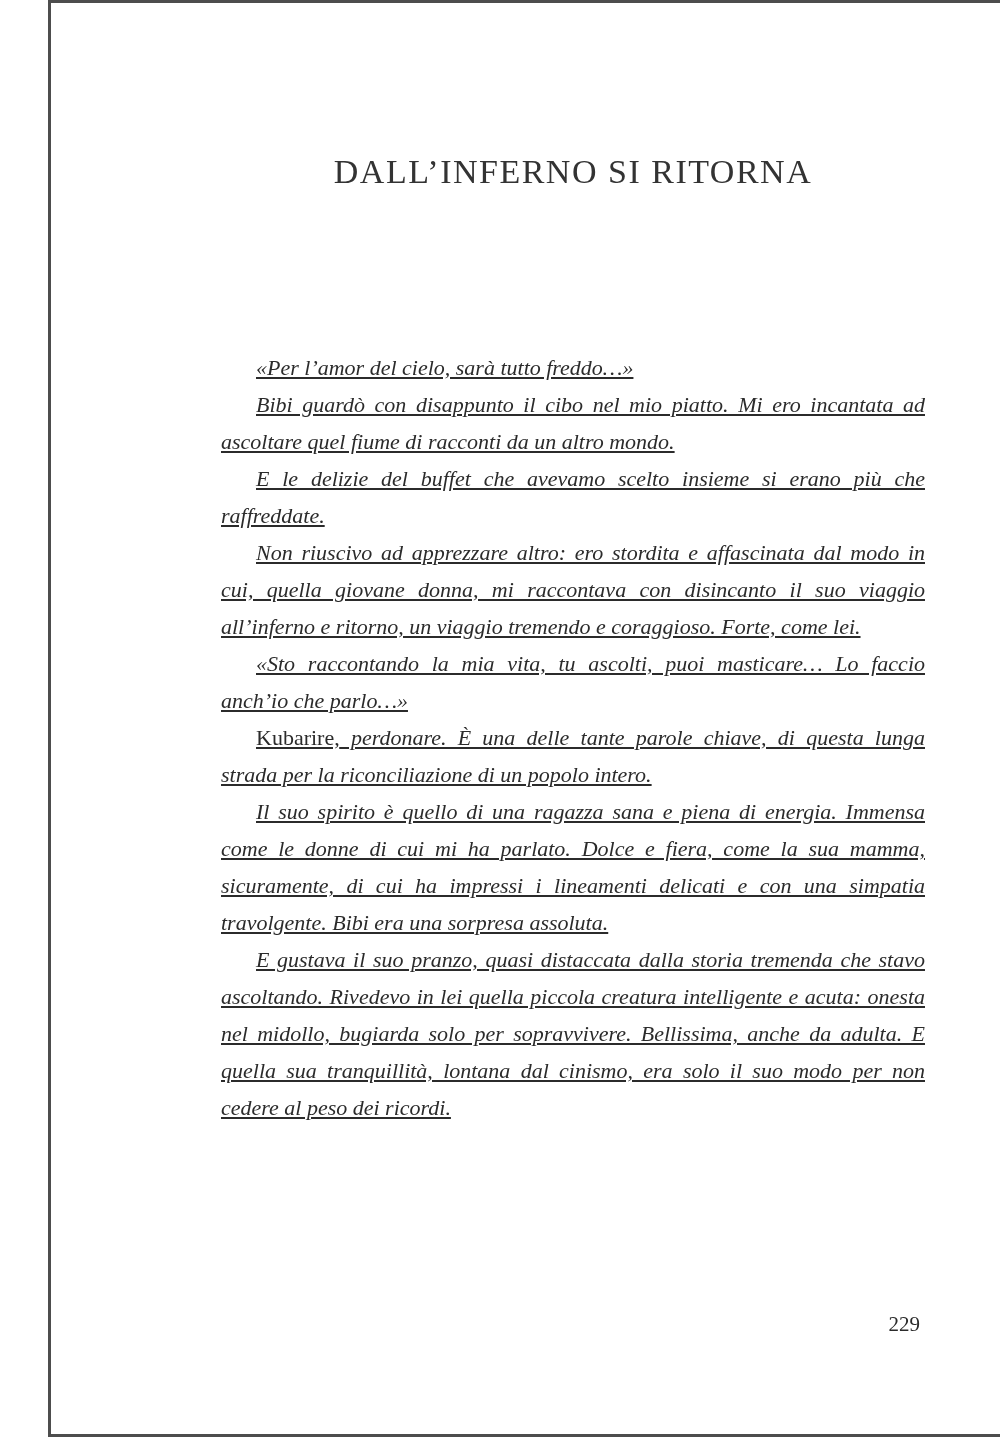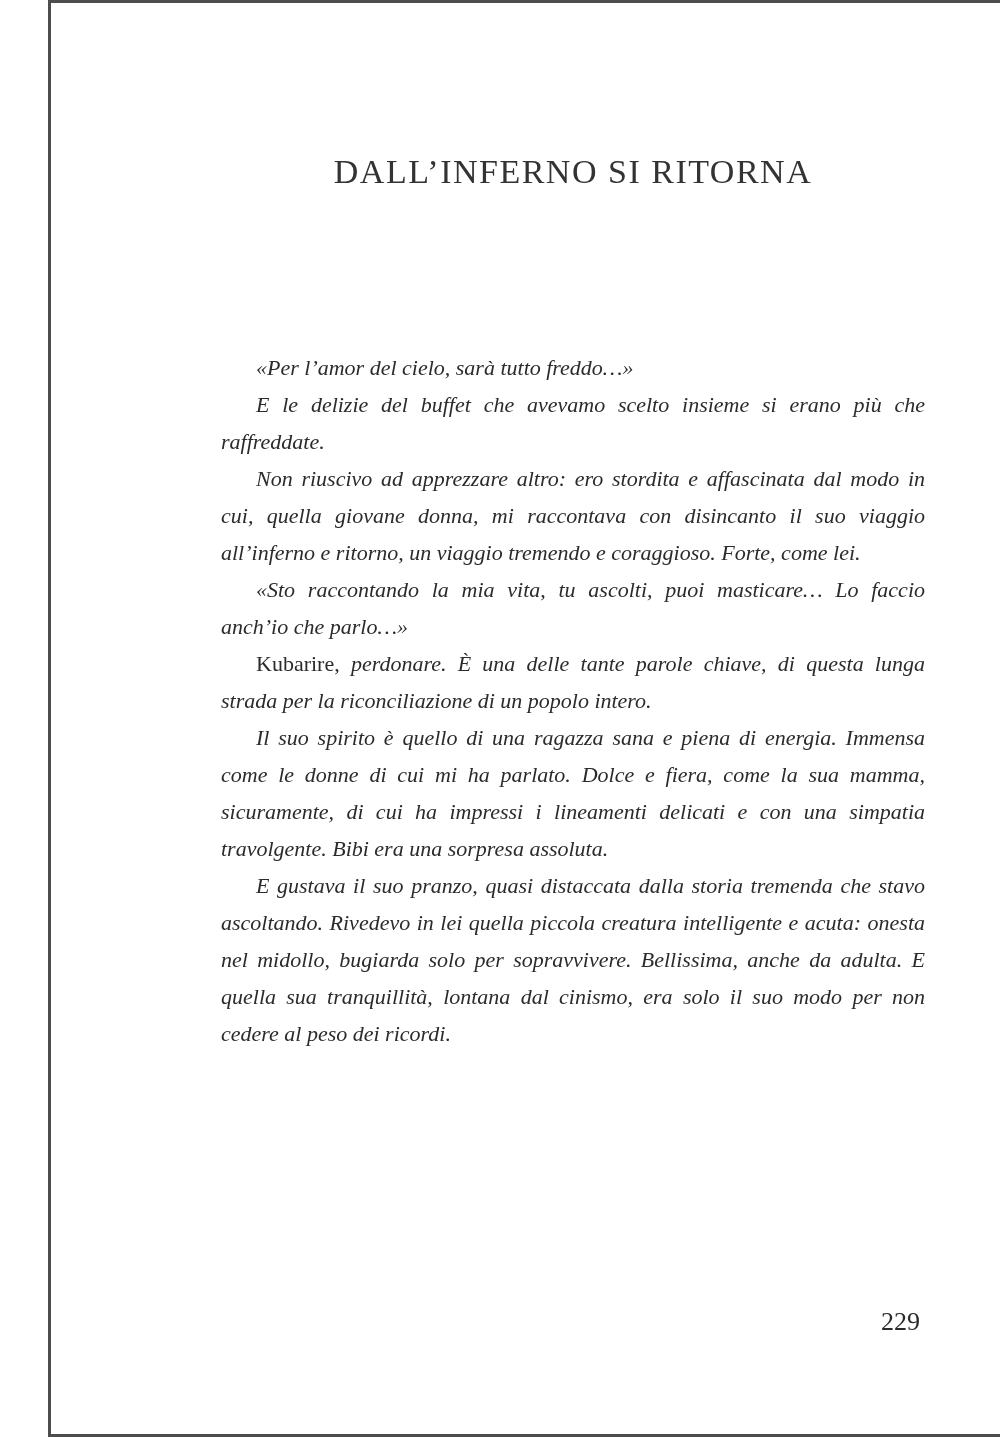--- a/index.html
+++ b/index.html
@@ -28,45 +28,47 @@
     font-style: normal;
     letter-spacing: 1.5px;
     color: #333333;
   }
   .body-text {
     margin: 158px 120px 0 170px;
     font-style: italic;
     font-size: 22px;
     line-height: 37px;
     text-align: justify;
+    text-decoration: underline;
   }
   .body-text p {
     margin: 0;
     text-indent: 35px;
   }
   .body-text .roman {
     font-style: normal;
   }
   .page-number {
     position: absolute;
     right: 125px;
     bottom: 97px;
-    font-size: 26px;
+    font-size: 21px;
     font-style: normal;
     color: #2b2b2b;
   }
 </style>
 </head>
 <body>
 
 <div class="page">
   <h1 class="chapter-title">DALL’INFERNO SI RITORNA</h1>
 
   <div class="body-text">
       <p>«Per l’amor del cielo, sarà tutto freddo…»</p>
+      <p>Bibi guardò con disappunto il cibo nel mio piatto. Mi ero incantata ad ascoltare quel fiume di racconti da un altro mondo.</p>
       <p>E le delizie del buffet che avevamo scelto insieme si erano più che raffreddate.</p>
       <p>Non riuscivo ad apprezzare altro: ero stordita e affascinata dal modo in cui, quella giovane donna, mi raccontava con disincanto il suo viaggio all’inferno e ritorno, un viaggio tremendo e coraggioso. Forte, come lei.</p>
       <p>«Sto raccontando la mia vita, tu ascolti, puoi masticare… Lo faccio anch’io che parlo…»</p>
       <p><span class="roman">Kubarire,</span> perdonare. È una delle tante parole chiave, di questa lunga strada per la riconciliazione di un popolo intero.</p>
       <p>Il suo spirito è quello di una ragazza sana e piena di energia. Immensa come le donne di cui mi ha parlato. Dolce e fiera, come la sua mamma, sicuramente, di cui ha impressi i lineamenti delicati e con una simpatia travolgente. Bibi era una sorpresa assoluta.</p>
       <p>E gustava il suo pranzo, quasi distaccata dalla storia tremenda che stavo ascoltando. Rivedevo in lei quella piccola creatura intelligente e acuta: onesta nel midollo, bugiarda solo per sopravvivere. Bellissima, anche da adulta. E quella sua tranquillità, lontana dal cinismo, era solo il suo modo per non cedere al peso dei ricordi.</p>
     </div>
 
   <div class="page-number">229</div>
 </div>

